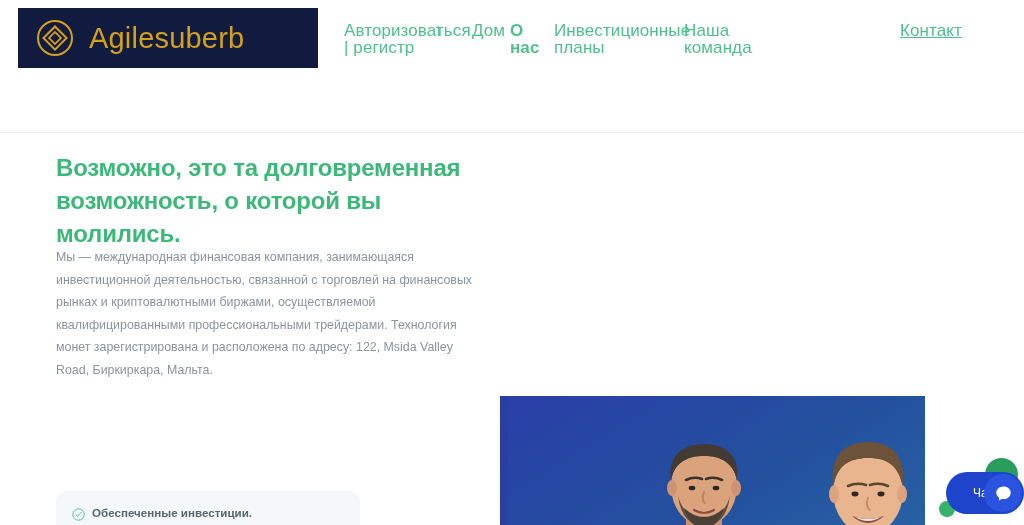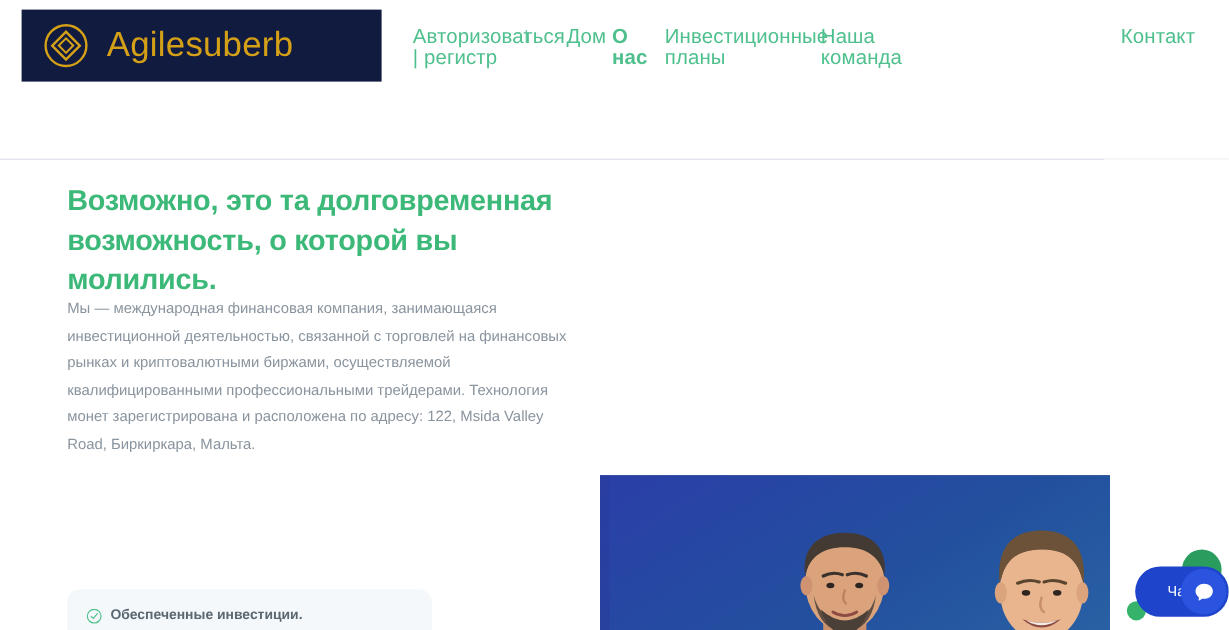--- a/index.html
+++ b/index.html
@@ -49,21 +49,21 @@
     letter-spacing: 0.1px;
     cursor: pointer;
   }
   .nav-item.auth { left: 4px;   top: 0; width: 105px; }
   .nav-sep      { position:absolute; left: 97px; top: 0; color:#4fc08d; font-size:11.5px; line-height:17px;}
   .nav-item.home { left: 132px; top: 0; width: 46px; }
   .nav-item.about{ left: 170px; top: 0; width: 30px; font-weight: bold; }
   .nav-item.plans{ left: 214px; top: 0; width: 96px; }
   .nav-item.team { left: 344px; top: 0; width: 64px; }
   .nav-item.faq  { left: 428px; top: 0; width: 110px; }
-  .nav-item.contact{ left: 594px; top: 0; width: 80px; }
+  .nav-item.contact{ left: 560px; top: 0; width: 80px; text-decoration: underline; }
 
   
   .hero { position: absolute; top: 133px; left: 0; width: 1024px; height: 392px; background:#ffffff; }
 
   .hero-title {
     position: absolute; left: 56px; top: 18px;
     width: 420px;
     color: #3cb878;
     font-size: 24px;
     font-weight: bold;

